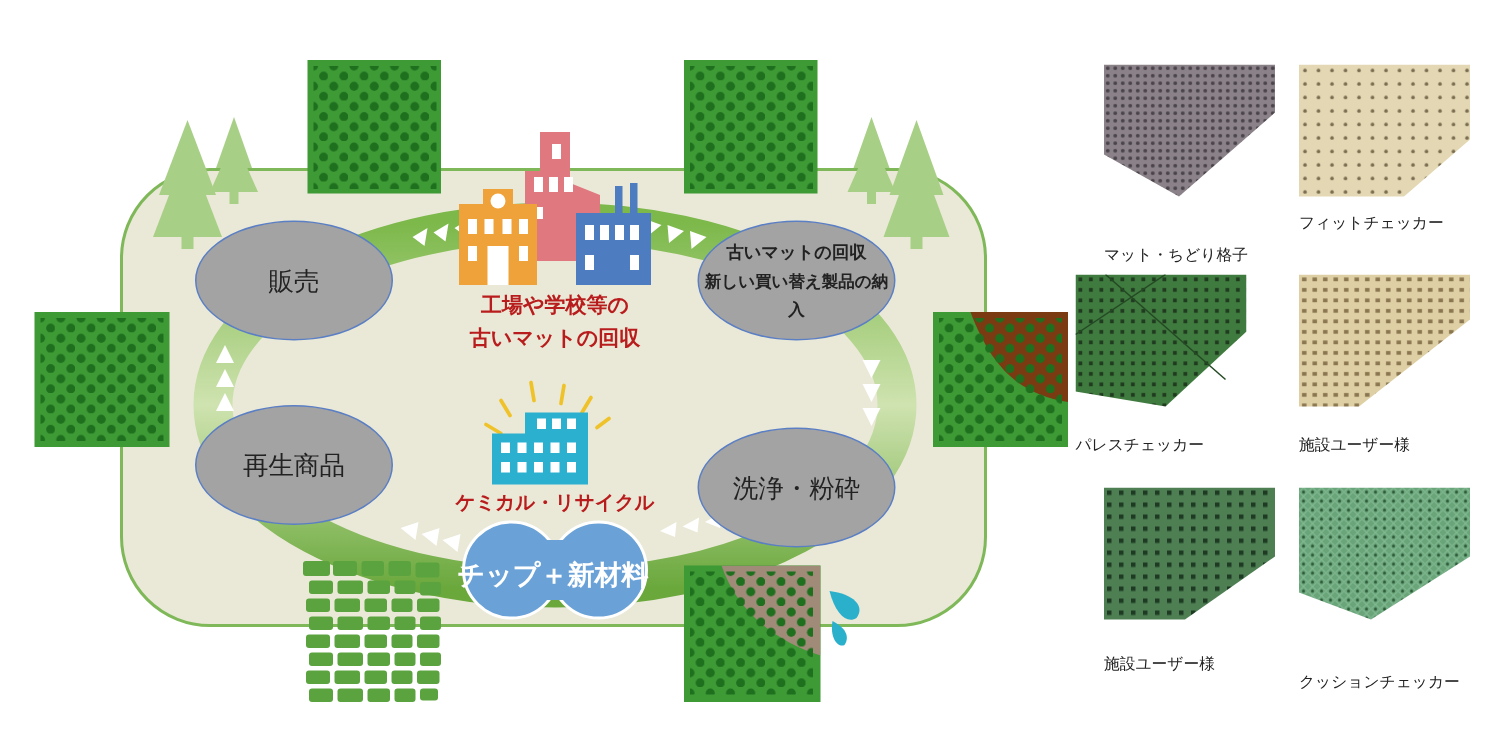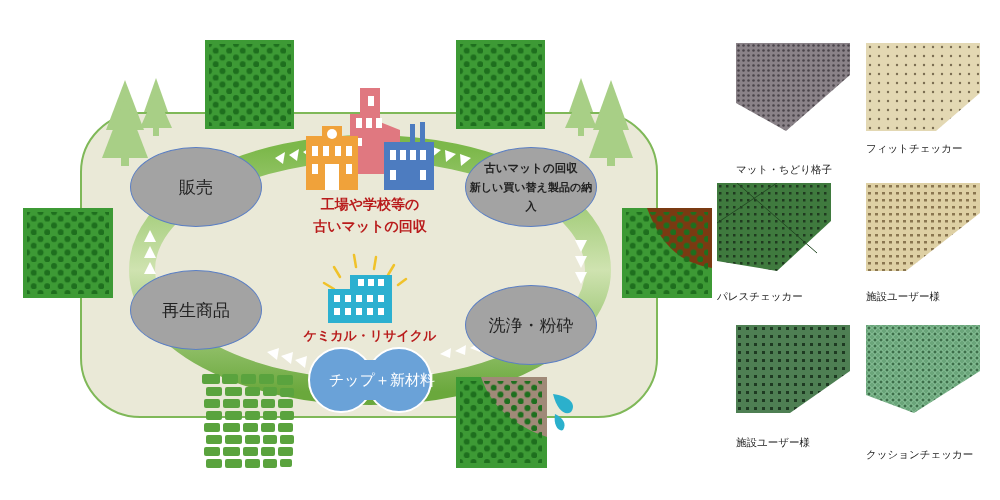--- a/index.html
+++ b/index.html
@@ -5,21 +5,21 @@
   html,body{margin:0;padding:0;background:#fff;}
   body{width:1000px;height:500px;position:relative;overflow:hidden;font-family:"DejaVu Sans",sans-serif;}
   .abs{position:absolute;}
   .field{left:80px;top:112px;width:578px;height:306px;background:#eae9d7;border:2px solid #7fb858;border-radius:60px;box-sizing:border-box;}
   .oval{background:#a3a3a3;border:1.5px solid #5b7fc4;border-radius:50%;display:flex;align-items:center;justify-content:center;flex-direction:column;text-align:center;color:#222;box-sizing:border-box;}
   .oval .big{font-size:17px;font-weight:normal;text-align:right;}
   .oval .small{font-size:11.5px;line-height:19px;font-weight:bold;}
   .mat{background:#3d9a35;}
   .mat svg{display:block;}
   .label-blue{color:#b91c1c;font-size:14px;font-weight:bold;text-align:center;line-height:22px;}
-  .chip-text{color:#fff;font-size:15px;font-weight:normal;text-align:right;}
+  .chip-text{color:#fff;font-size:18px;font-weight:bold;text-align:left;}
   .prod-img{width:114px;height:95px;}
   .prod-label{font-size:10.5px;color:#222;}
 </style>
 </head>
 <body>
 
 <div class="abs field"></div>
 
 <svg class="abs" style="left:100px;top:78px" width="80" height="90">
   <polygon points="25,2 6,52 44,52" fill="#a8cf86"></polygon>

